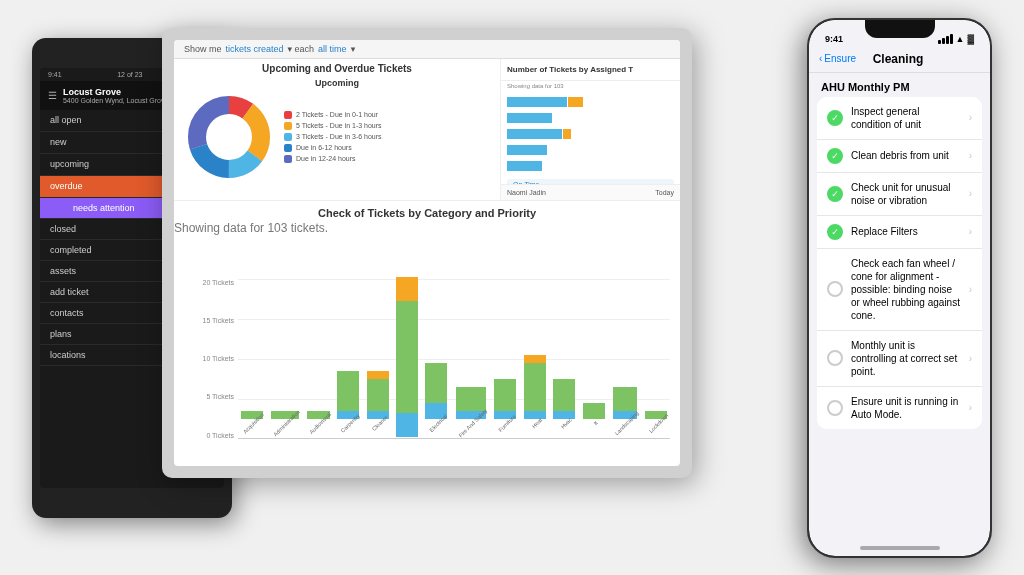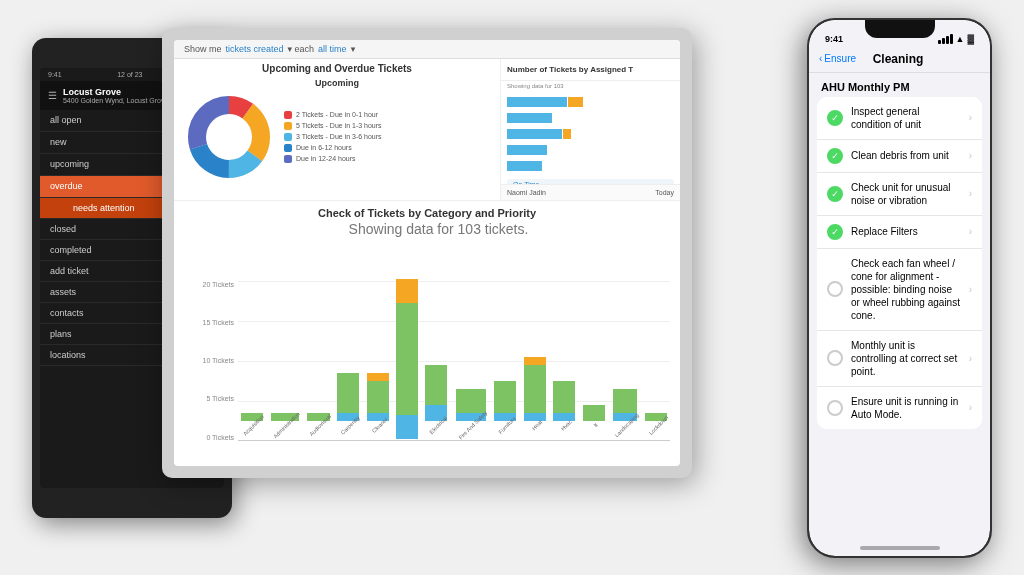--- a/index.html
+++ b/index.html
@@ -82,21 +82,21 @@
       padding: 5px 10px;
       color: #ccc;
       font-size: 9px;
       border-bottom: 1px solid #2a2a2a;
     }
     .ipad-nav-item.active {
       background: #e05a2b;
       color: #fff;
     }
     .ipad-nav-item.highlight {
-      background: #c2410c;
+      background: #8b5cf6;
       color: #fff;
       padding-left: 33px;
     }
     .ipad-nav-badge {
       background: #e05a2b;
       color: #fff;
       border-radius: 10px;
       padding: 1px 5px;
       font-size: 8px;
       font-weight: bold;
@@ -140,25 +140,24 @@
     }
     .ticket-link { color: #2a82c8; }
     .chart-title {
       text-align: center;
       font-size: 11px;
       font-weight: 600;
       color: #333;
       padding: 6px 0 2px;
     }
     .chart-subtitle {
-      text-align: center;
-      font-size: 14px;
+      text-align: left;
+      font-size: 12px;
       color: #777;
       margin-bottom: 4px;
-      margin-left: 23px;
     }
     .chart-area {
       position: relative;
       height: 220px;
       padding: 0 10px;
       display: flex;
       align-items: flex-end;
     }
 
     
@@ -442,24 +441,24 @@
           <div class="ipad-nav-item highlight">
             <span>needs attention</span>
           </div>
           <div class="ipad-nav-item">
             <span>closed</span>
           </div>
           <div class="ipad-nav-item">
             <span>completed</span>
           </div>
           <div class="ipad-nav-item">
+            <span>assets</span>
+          </div>
+          <div class="ipad-nav-item">
             <span>add ticket</span>
-          </div>
-          <div class="ipad-nav-item">
-            <span>assets</span>
           </div>
           <div class="ipad-nav-item">
             <span>contacts</span>
           </div>
           <div class="ipad-nav-item">
             <span>plans</span>
           </div>
           <div class="ipad-nav-item">
             <span>locations</span>
           </div>

